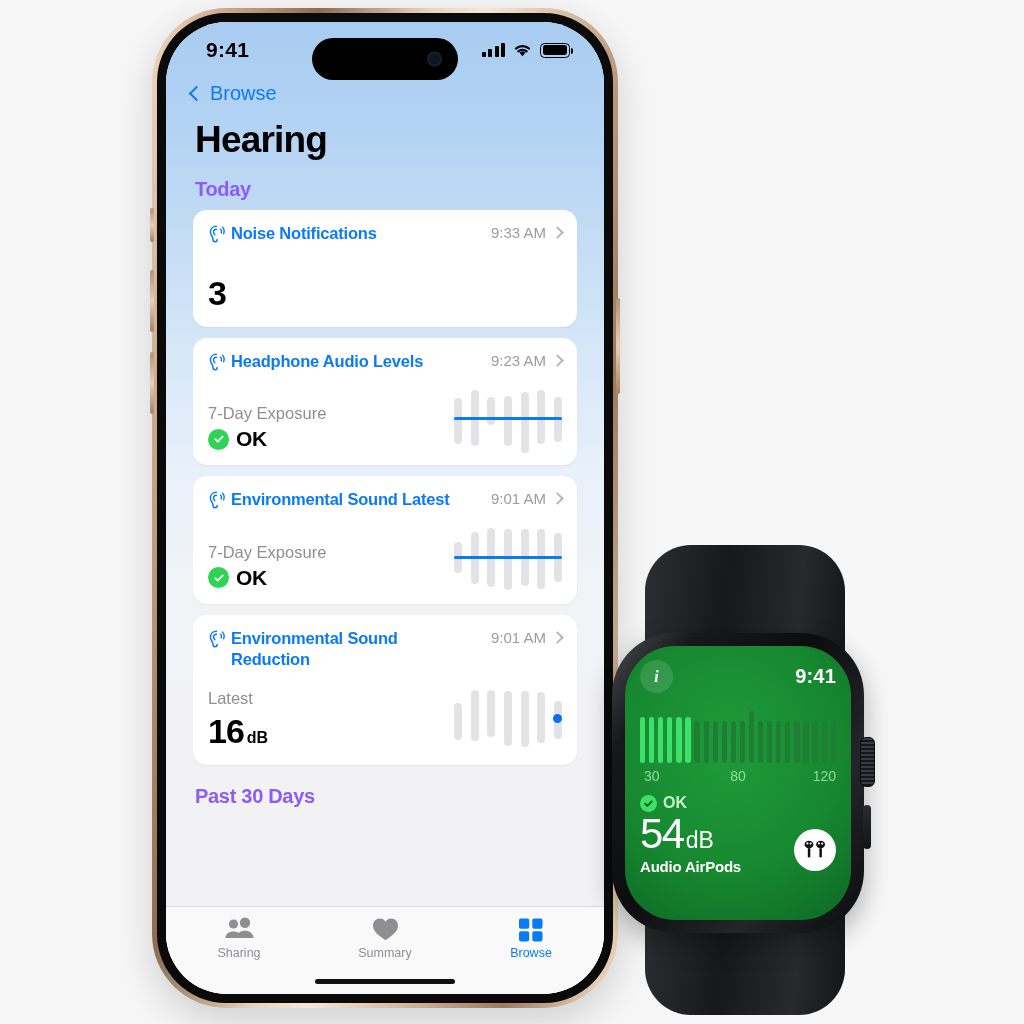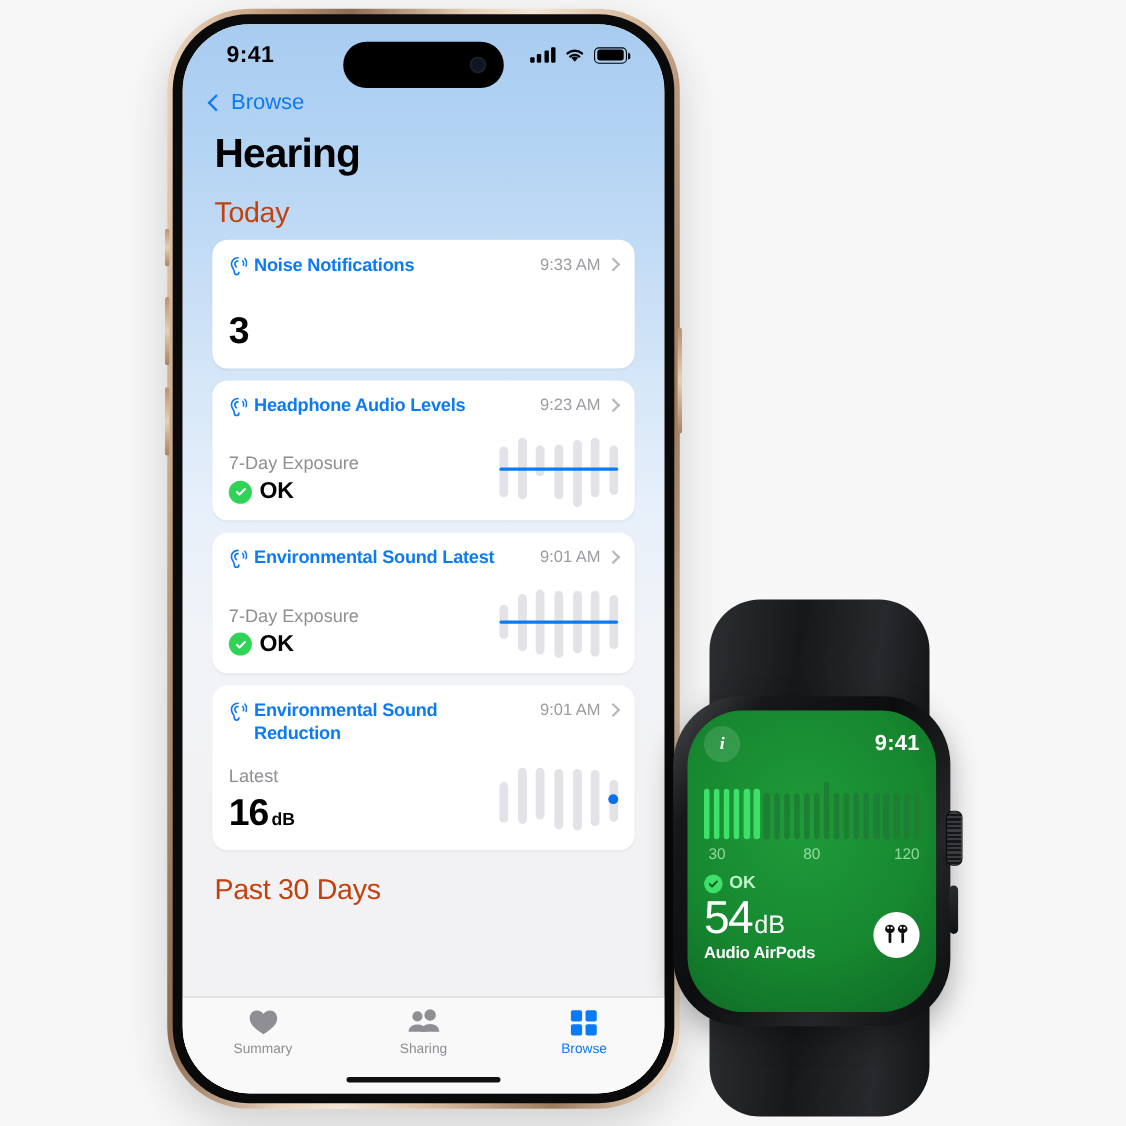--- a/index.html
+++ b/index.html
@@ -87,21 +87,21 @@
     width: 11px; height: 11px;
     border-left: 2.6px solid #0b7bf5; border-bottom: 2.6px solid #0b7bf5;
     transform: rotate(45deg); margin-right: 2px;
   }
   .page-title {
     padding: 14px 16px 0 29px;
     font-size: 37px; font-weight: 700; color: #000; letter-spacing: -.8px;
   }
   .section-title {
     padding: 17px 0 9px 29px;
-    font-size: 26px; font-weight: 400; color: #c2410c; letter-spacing: -.3px;
+    font-size: 20px; font-weight: 700; color: #8b5cf6; letter-spacing: -.3px;
   }
 
   .cards { padding: 0 27px; display: flex; flex-direction: column; gap: 11px; }
   .card {
     background: #fff; border-radius: 14px; padding: 13px 15px 14px 15px;
     box-shadow: 0 1px 2px rgba(0,0,0,.05);
   }
   .card-head { display: flex; align-items: flex-start; justify-content: space-between; gap: 24px; }
   .card-title-wrap { display: flex; align-items: flex-start; gap: 6px; flex: 1; }
   .ear-icon { flex: 0 0 auto; margin-top: 2px; }
@@ -423,33 +423,33 @@
               </div>
             </div>
 
           </div>
 
           <div class="section-title" style="padding-top:20px">Past 30 Days</div>
         </div>
 
         <div class="tabbar">
           <div class="tab">
-            <svg width="27" height="25" viewBox="0 0 27 25">
-              <path d="M13.5 23.2C4.5 17.4 1 13.4 1 8.6 1 4.5 4 1.6 7.7 1.6c2.4 0 4.4 1.2 5.8 3.2 1.4-2 3.4-3.2 5.8-3.2C23 1.6 26 4.5 26 8.6c0 4.8-3.5 8.8-12.5 14.6z" fill="#8e8e93"></path>
-            </svg>
-            <span class="tab-label">Summary</span>
-          </div>
-          <div class="tab">
             <svg width="30" height="25" viewBox="0 0 30 25">
               <circle cx="9.5" cy="7" r="4.6" fill="#8e8e93"></circle>
               <path d="M1.4 21c0-4.2 3.6-6.6 8.1-6.6s8.1 2.4 8.1 6.6z" fill="#8e8e93"></path>
               <circle cx="21" cy="5.8" r="5.2" fill="#8e8e93"></circle>
               <path d="M12.6 21c0-4.6 3.8-7.2 8.4-7.2s8.4 2.6 8.4 7.2z" fill="#8e8e93"></path>
             </svg>
             <span class="tab-label">Sharing</span>
+          </div>
+          <div class="tab">
+            <svg width="27" height="25" viewBox="0 0 27 25">
+              <path d="M13.5 23.2C4.5 17.4 1 13.4 1 8.6 1 4.5 4 1.6 7.7 1.6c2.4 0 4.4 1.2 5.8 3.2 1.4-2 3.4-3.2 5.8-3.2C23 1.6 26 4.5 26 8.6c0 4.8-3.5 8.8-12.5 14.6z" fill="#8e8e93"></path>
+            </svg>
+            <span class="tab-label">Summary</span>
           </div>
           <div class="tab active">
             <svg width="26" height="25" viewBox="0 0 26 25">
               <rect x="1" y="1.5" width="10.2" height="10.2" rx="1.8" fill="#0b7bf5"></rect>
               <rect x="14.3" y="1.5" width="10.2" height="10.2" rx="1.8" fill="#0b7bf5"></rect>
               <rect x="1" y="14.2" width="10.2" height="10.2" rx="1.8" fill="#0b7bf5"></rect>
               <rect x="14.3" y="14.2" width="10.2" height="10.2" rx="1.8" fill="#0b7bf5"></rect>
             </svg>
             <span class="tab-label">Browse</span>
           </div>

